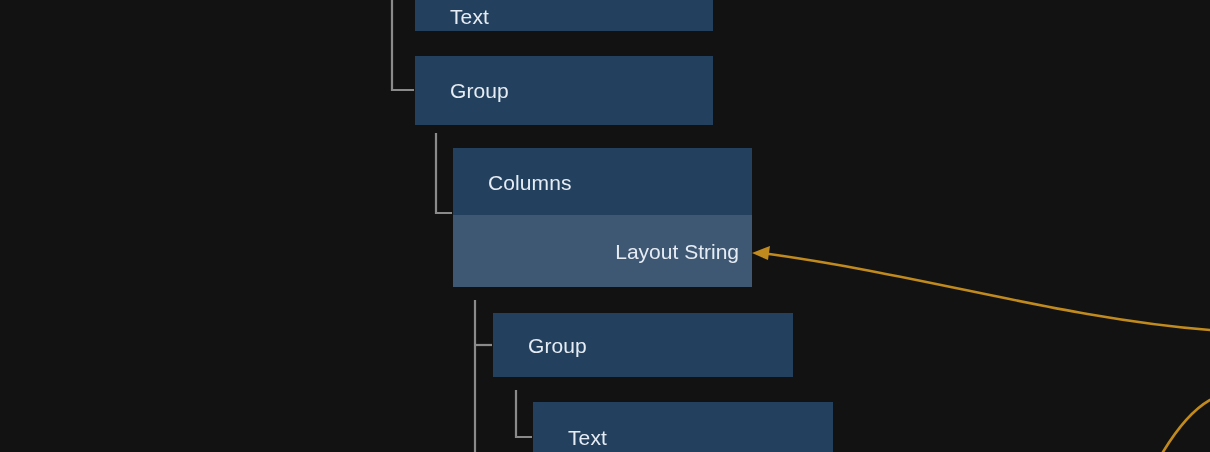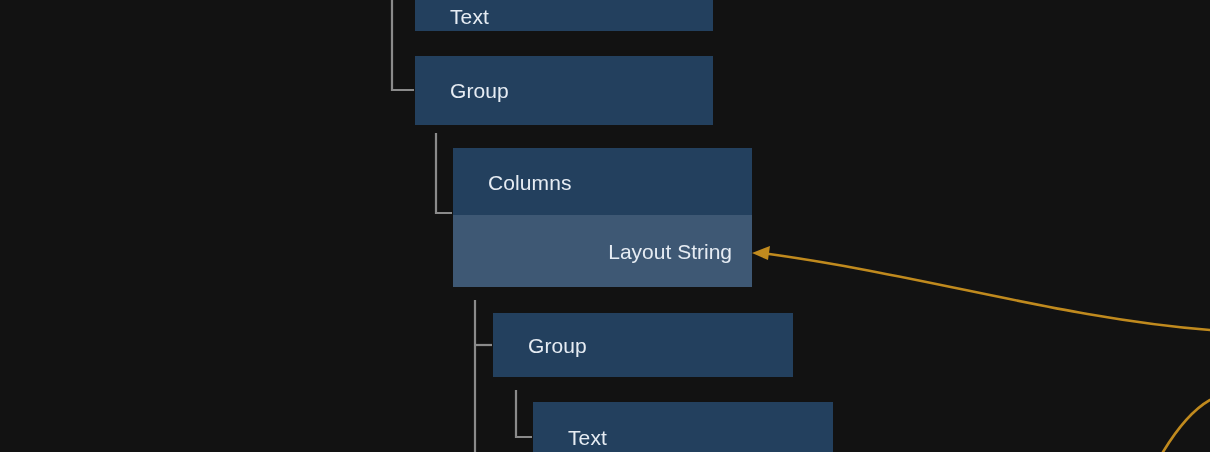--- a/index.html
+++ b/index.html
@@ -43,21 +43,21 @@
     white-space: nowrap;
   }
   .node-row {
     background: #3e5874;
     color: #e6ecf3;
     font-size: 21px;
     line-height: 1;
     display: flex;
     align-items: center;
     justify-content: flex-end;
-    padding-right: 20px;
+    padding-right: 13px;
     white-space: nowrap;
     text-align: right;
   }
 </style>
 </head>
 <body>
 
 <div id="canvas">
 
   <svg class="edges-svg" viewBox="0 0 1210 452" width="1210" height="452" xmlns="http://www.w3.org/2000/svg">

